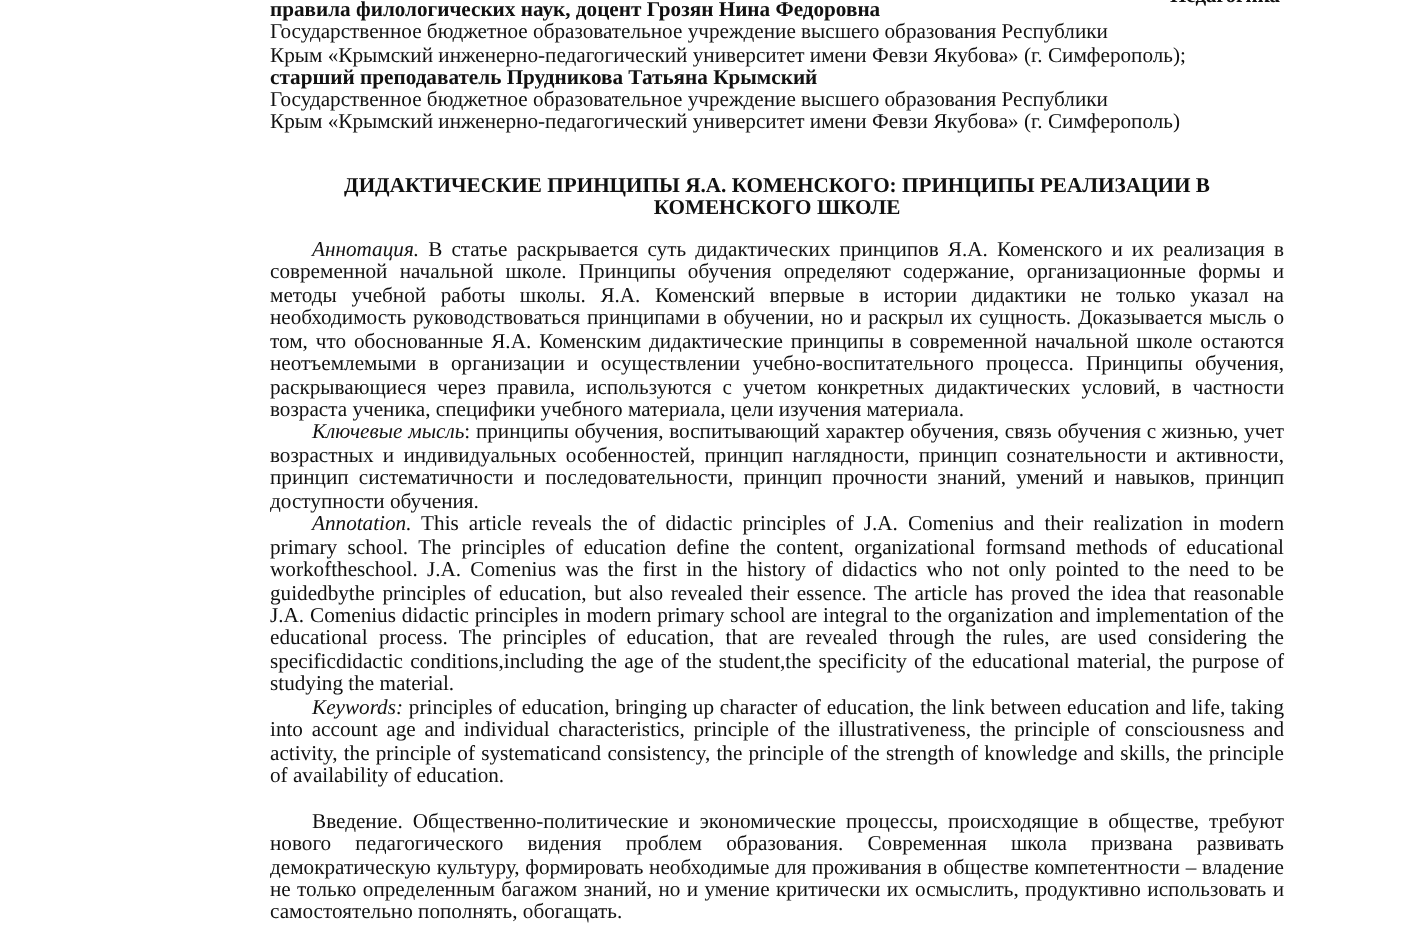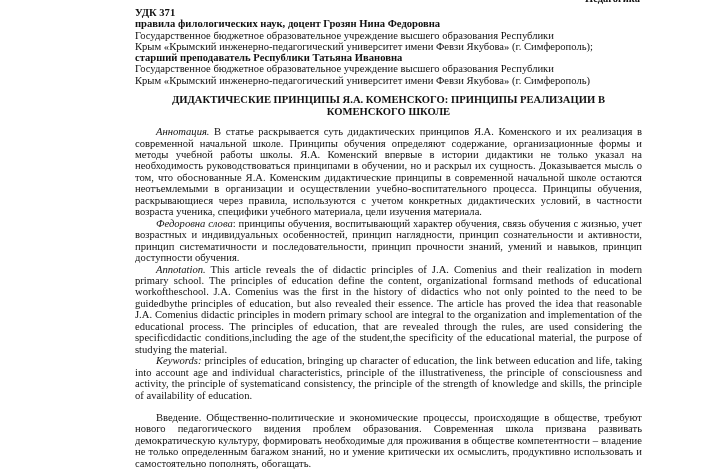--- a/index.html
+++ b/index.html
@@ -3,53 +3,52 @@
 <meta charset="utf-8">
 <style>
   html, body { margin: 0; padding: 0; background: #ffffff; }
   body { width: 709px; height: 470px; overflow: hidden; position: relative;
          font-family: "Liberation Serif", serif; color: #111; }
   .page { position: absolute; left: 135px; top: 0; width: 507px; }
   .section-head { position: absolute; left: 585px; top: -7px; font-size: 10.5px; font-weight: bold; white-space: nowrap; }
   .line { font-size: 10.6px; line-height: 11.3px; white-space: nowrap; }
   .b { font-weight: bold; }
   .udk { margin-top: 7px; }
-  .title { text-align: center; font-weight: bold; font-size: 10.6px; line-height: 11.5px; margin-top: 8px; margin-bottom: 9px; }
+  .title { text-align: center; font-weight: bold; font-size: 10.6px; line-height: 11.5px; margin-top: 20px; margin-bottom: 9px; }
   .para { font-size: 10.6px; line-height: 11.45px; text-align: justify; text-indent: 21px; margin: 0; }
   .para .lbl { font-style: italic; }
   .para .lbl-b { font-weight: normal; }
   .gap { height: 11px; }
 </style>
 </head>
 <body>
 
 <div class="section-head">Педагогика</div>
 
 <div class="page">
-  <div class="line b udk">УДК 371</div>
 
   <div>
     <div class="line b">правила филологических наук, доцент Грозян Нина Федоровна</div>
     <div class="line">Государственное бюджетное образовательное учреждение высшего образования Республики</div>
     <div class="line">Крым «Крымский инженерно-педагогический университет имени Февзи Якубова» (г. Симферополь);</div>
   </div>
   <div>
-    <div class="line b">старший преподаватель Республики Татьяна Ивановна</div>
+    <div class="line b">старший преподаватель Прудникова Татьяна Крымский</div>
     <div class="line">Государственное бюджетное образовательное учреждение высшего образования Республики</div>
     <div class="line">Крым «Крымский инженерно-педагогический университет имени Февзи Якубова» (г. Симферополь)</div>
   </div>
 
   <div class="title">
     <div>ДИДАКТИЧЕСКИЕ ПРИНЦИПЫ Я.А. КОМЕНСКОГО: ПРИНЦИПЫ РЕАЛИЗАЦИИ В</div>
     <div>КОМЕНСКОГО ШКОЛЕ</div>
   </div>
 
   <p class="para"><span class="lbl">Аннотация.</span><span> В статье раскрывается суть дидактических принципов Я.А. Коменского и их реализация в современной начальной школе. Принципы обучения определяют содержание, организационные формы и методы учебной работы школы. Я.А. Коменский впервые в истории дидактики не только указал на необходимость руководствоваться принципами в обучении, но и раскрыл их сущность. Доказывается мысль о том, что обоснованные Я.А. Коменским дидактические принципы в современной начальной школе остаются неотъемлемыми в организации и осуществлении учебно-воспитательного процесса. Принципы обучения, раскрывающиеся через правила, используются с учетом конкретных дидактических условий, в частности возраста ученика, специфики учебного материала, цели изучения материала.</span></p>
 
-  <p class="para"><span class="lbl">Федоровна слова</span><span>: принципы обучения, воспитывающий характер обучения, связь обучения с жизнью, учет возрастных и индивидуальных особенностей, принцип наглядности, принцип сознательности и активности, принцип систематичности и последовательности, принцип прочности знаний, умений и навыков, принцип доступности обучения.</span></p>
+  <p class="para"><span class="lbl">Ключевые мысль</span><span>: принципы обучения, воспитывающий характер обучения, связь обучения с жизнью, учет возрастных и индивидуальных особенностей, принцип наглядности, принцип сознательности и активности, принцип систематичности и последовательности, принцип прочности знаний, умений и навыков, принцип доступности обучения.</span></p>
 
   <p class="para"><span class="lbl">Annotation.</span><span> This article reveals the of didactic principles of J.A. Comenius and their realization in modern primary school. The principles of education define the content, organizational formsand methods of educational workoftheschool. J.A. Comenius was the first in the history of didactics who not only pointed to the need to be guidedbythe principles of education, but also revealed their essence. The article has proved the idea that reasonable J.A. Comenius didactic principles in modern primary school are integral to the organization and implementation of the educational process. The principles of education, that are revealed through the rules, are used considering the specificdidactic conditions,including the age of the student,the specificity of the educational material, the purpose of studying the material.</span></p>
 
   <p class="para"><span class="lbl">Keywords:</span><span> principles of education, bringing up character of education, the link between education and life, taking into account age and individual characteristics, principle of the illustrativeness, the principle of consciousness and activity, the principle of systematicand consistency, the principle of the strength of knowledge and skills, the principle of availability of education.</span></p>
 
   <div class="gap"></div>
 
   <p class="para"><span class="lbl-b">Введение.</span><span> Общественно-политические и экономические процессы, происходящие в обществе, требуют нового педагогического видения проблем образования. Современная школа призвана развивать демократическую культуру, формировать необходимые для проживания в обществе компетентности – владение не только определенным багажом знаний, но и умение критически их осмыслить, продуктивно использовать и самостоятельно пополнять, обогащать.</span></p>
 </div>
 

